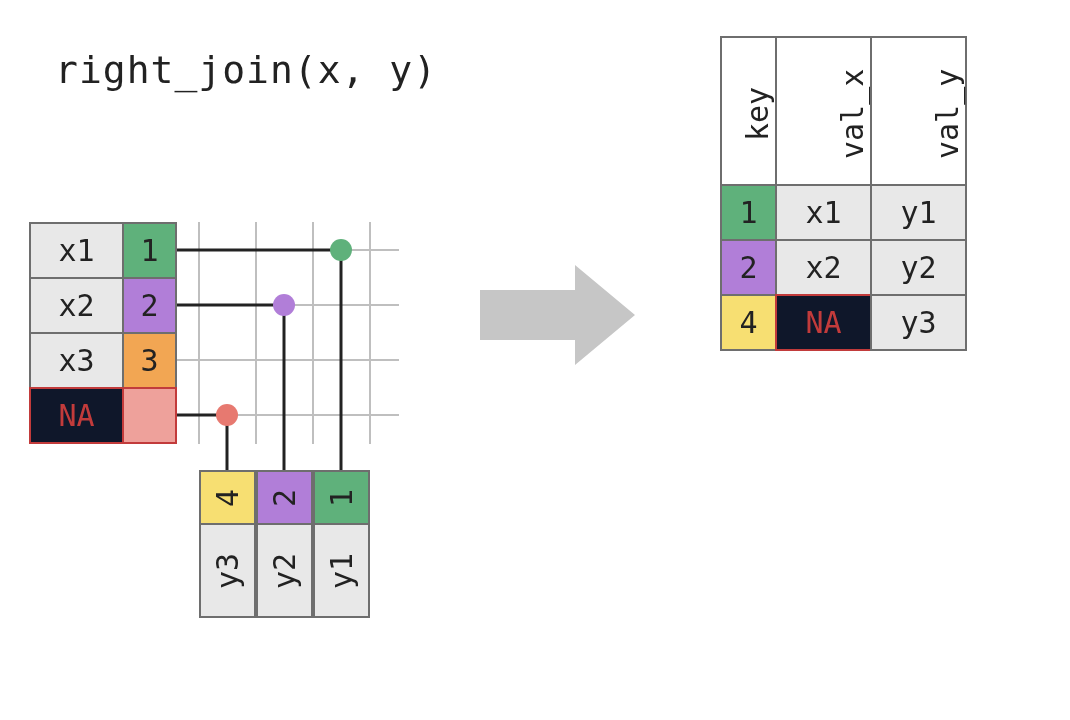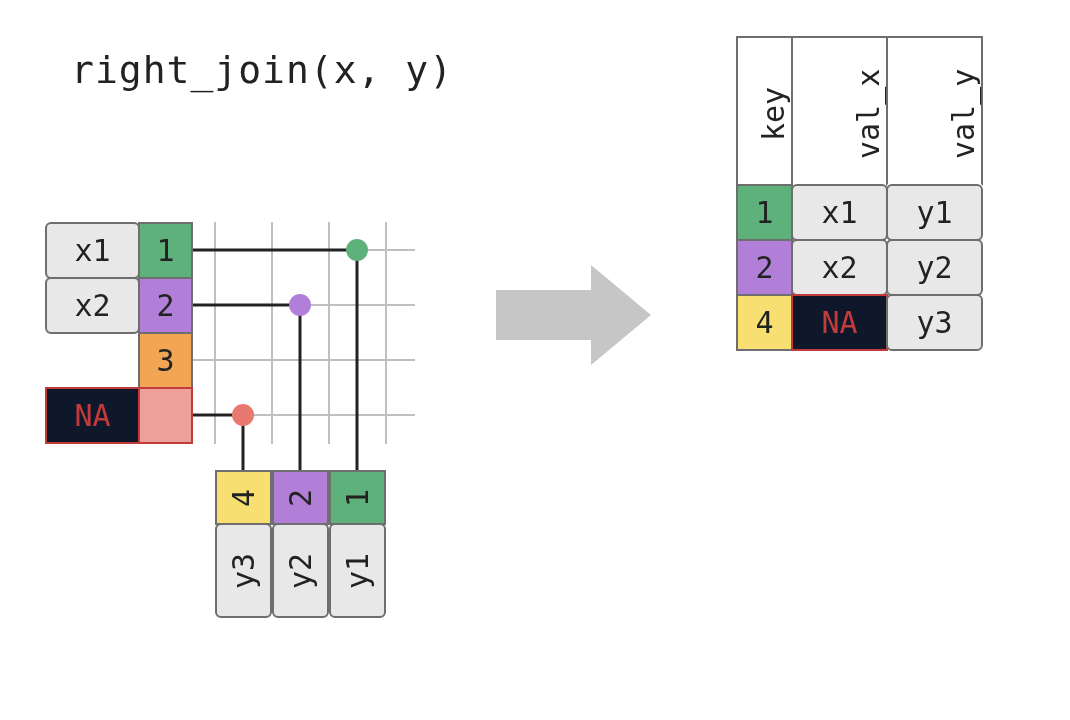--- a/index.html
+++ b/index.html
@@ -9,21 +9,20 @@
     width: 1070px;
     height: 720px;
     font-family: "Menlo", "Consolas", "DejaVu Sans Mono", monospace;
     font-size: 30px;
     color: #222;
   }
   .stage {
     position: relative;
     width: 980px;
     height: 720px;
-    margin-left: 16px;
   }
   .title {
     position: absolute;
     left: 55px;
     top: 48px;
     font-size: 38px;
     font-family: "Menlo", "Consolas", "DejaVu Sans Mono", monospace;
     letter-spacing: 1px;
   }
 
@@ -49,21 +48,21 @@
     align-items: center;
     justify-content: center;
     background: var(--gray);
     font-size: 30px;
   }
   .keycell { font-size: 30px; }
   .bg-1 { background: var(--c1); }
   .bg-2 { background: var(--c2); }
   .bg-3 { background: var(--c3); }
   .bg-4 { background: var(--c4); }
-  .bg-g { background: var(--gray); border-radius: 6px; }
+  .bg-g { background: var(--gray); }
   .rot90 { writing-mode: vertical-rl; transform: rotate(180deg); }
   .headcell {
     border-top-color: #fff;
     background: #fff;
     display:flex; align-items:flex-end; justify-content:center;
     padding-bottom:6px;
   }
 
   .na-cell {
     background: #0f172a;
@@ -108,20 +107,23 @@
       <span>1</span>
     </div>
 
 <div class="cell bg-g" style="left:29px; top:277px; width:95px; height:57px;">
       <span>x2</span>
     </div>
 <div class="cell keycell bg-2" style="left:122px; top:277px; width:55px; height:57px;">
       <span>2</span>
     </div>
 
+<div class="cell bg-g" style="left:29px; top:332px; width:95px; height:57px;">
+      <span>x3</span>
+    </div>
 <div class="cell keycell bg-3" style="left:122px; top:332px; width:55px; height:57px;">
       <span>3</span>
     </div>
 
 <div class="cell na-cell" style="left:29px; top:387px; width:95px; height:57px;">
       <span>NA</span>
     </div>
 <div class="cell na-key" style="left:122px; top:387px; width:55px; height:57px;"></div>
 
 <svg class="connector" style="left:0; top:0;" width="1070" height="720">

